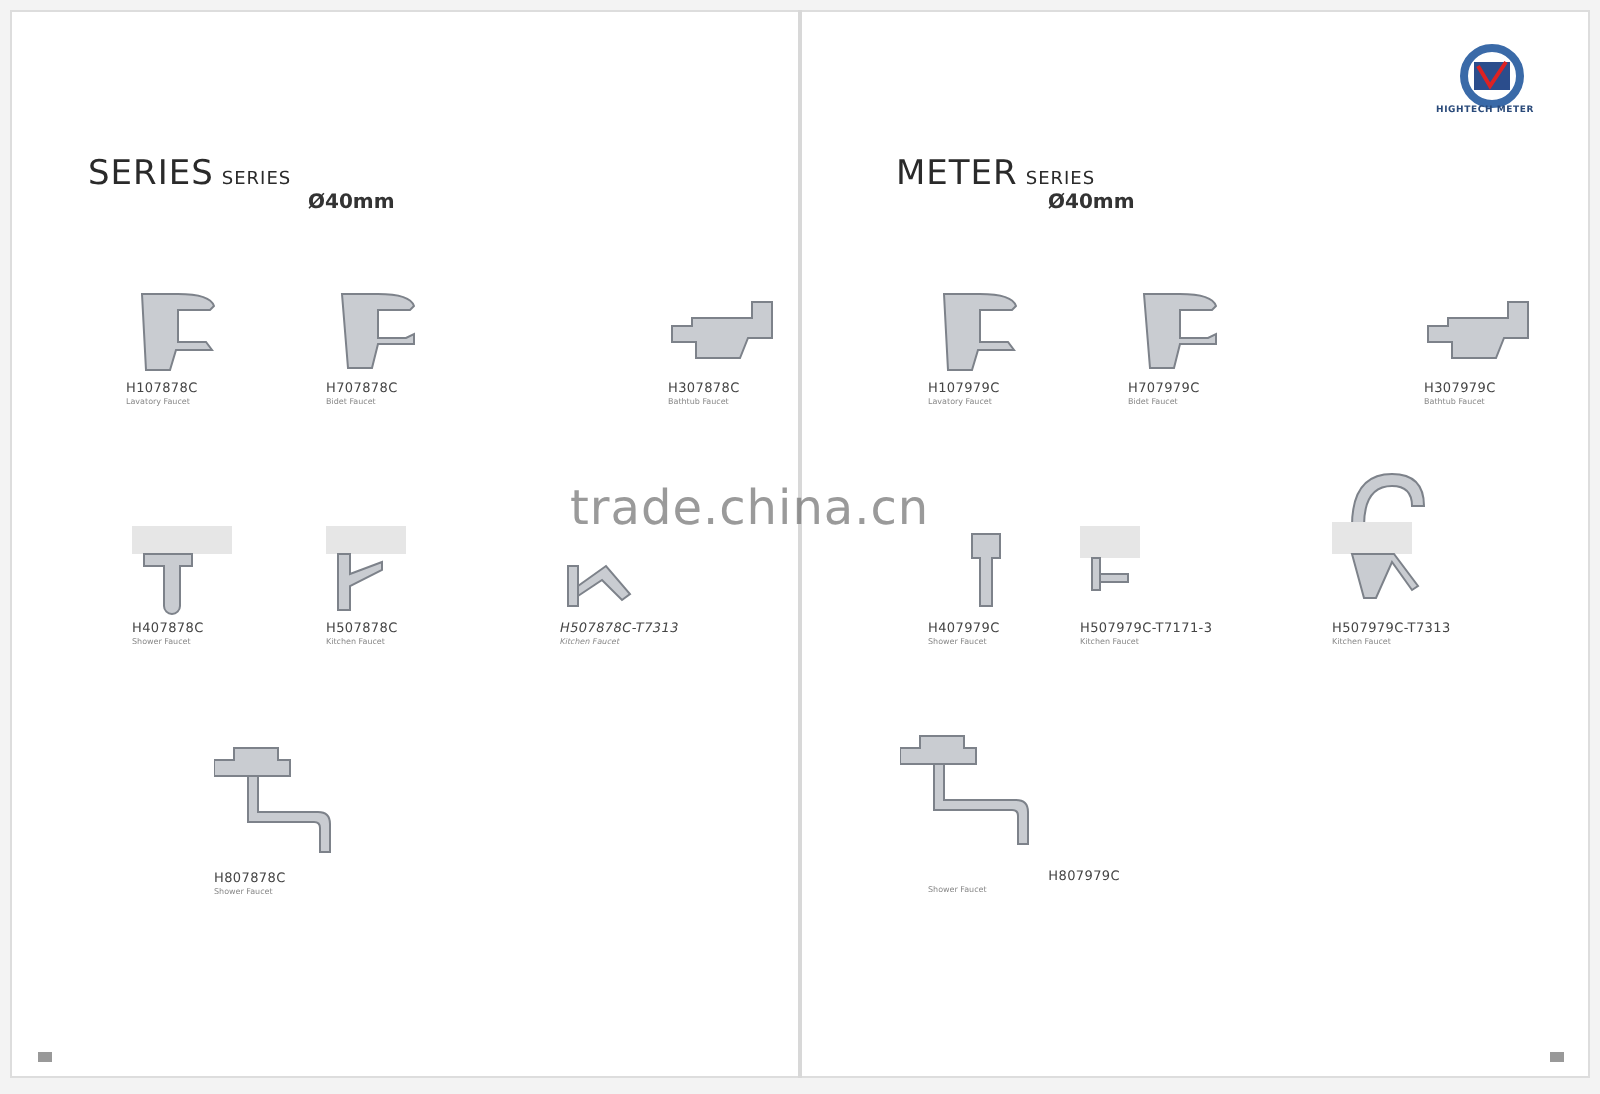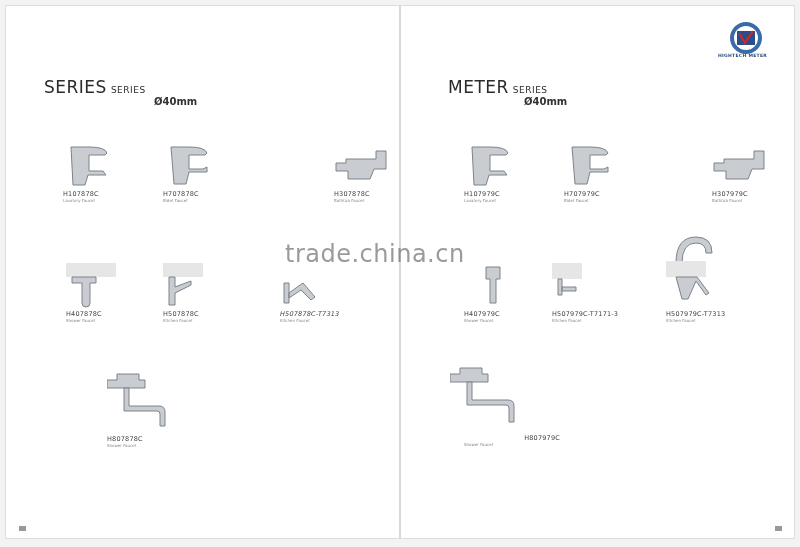--- a/index.html
+++ b/index.html
@@ -121,21 +121,21 @@
   <div class="sub">Bathtub Faucet</div>
 </div>
 
 <div class="prod" style="left:464px;top:263px;">
   <svg width="55" height="45">
       <path d="M22 4 h14 v12 h-4 v24 h-6 v-24 h-4 z" fill="#c9ccd1" stroke="#7d828a" stroke-width="1"></path>
     </svg>
   <div class="code">H407979C</div>
   <div class="sub">Shower Faucet</div>
 </div>
-<div class="prod" style="left:552px;top:263px;">
+<div class="prod" style="left:540px;top:263px;">
   <svg width="55" height="45">
       <rect x="0" y="0" width="30" height="16" fill="#e6e6e6"></rect>
       <path d="M6 16 h4 v16 h-4 z M10 24 h14 v4 h-14 z" fill="#c9ccd1" stroke="#7d828a" stroke-width="1"></path>
     </svg>
   <div class="code">H507979C-T7171-3</div>
   <div class="sub">Kitchen Faucet</div>
 </div>
 <div class="prod" style="left:666px;top:233px;">
   <svg width="55" height="75">
       <path d="M10 30 q0 -26 20 -26 q16 0 16 16 h-6 q0 -10 -10 -10 q-14 0 -14 20 z" fill="#c9ccd1" stroke="#7d828a" stroke-width="1"></path>

